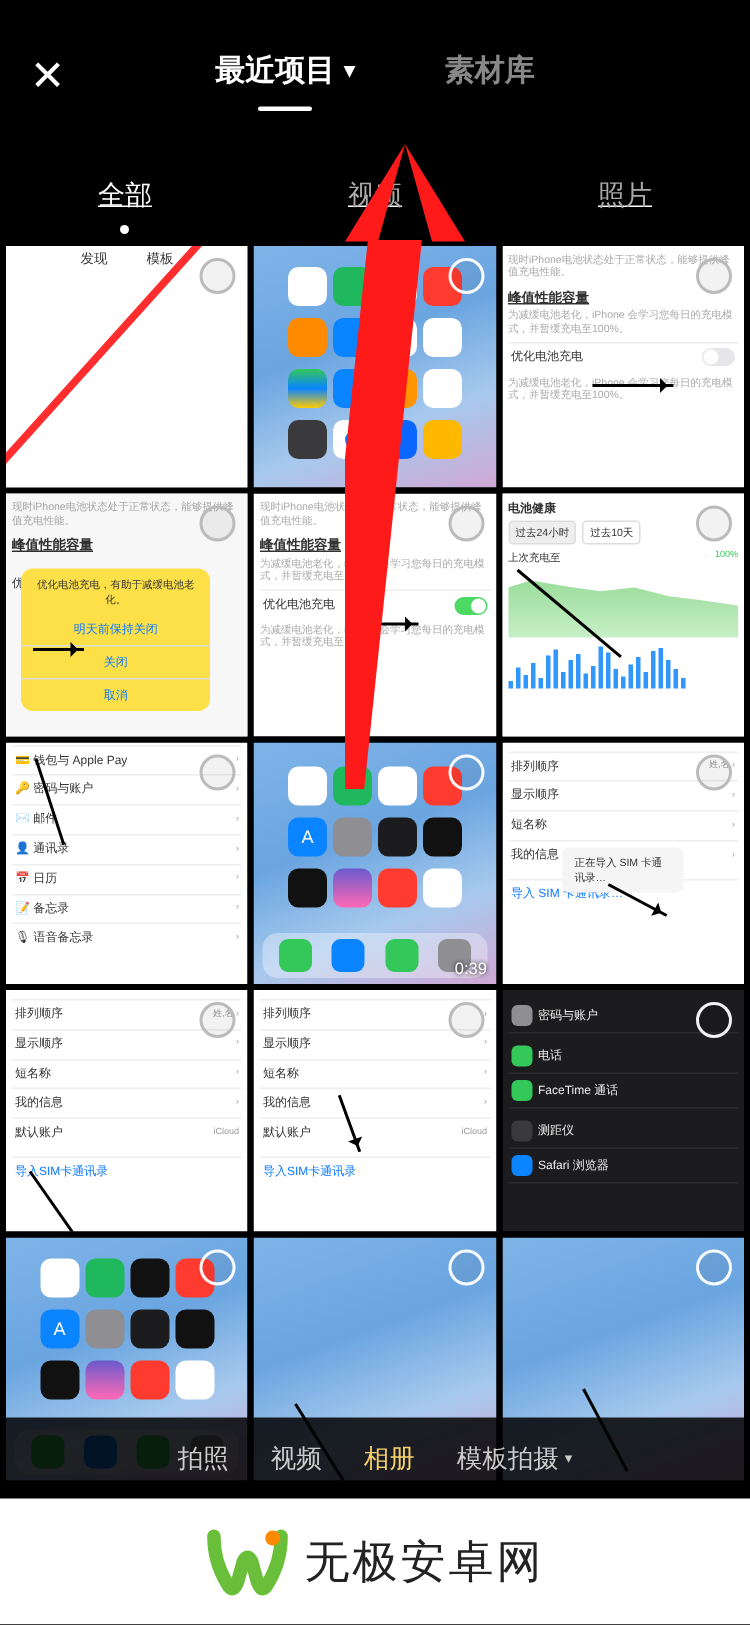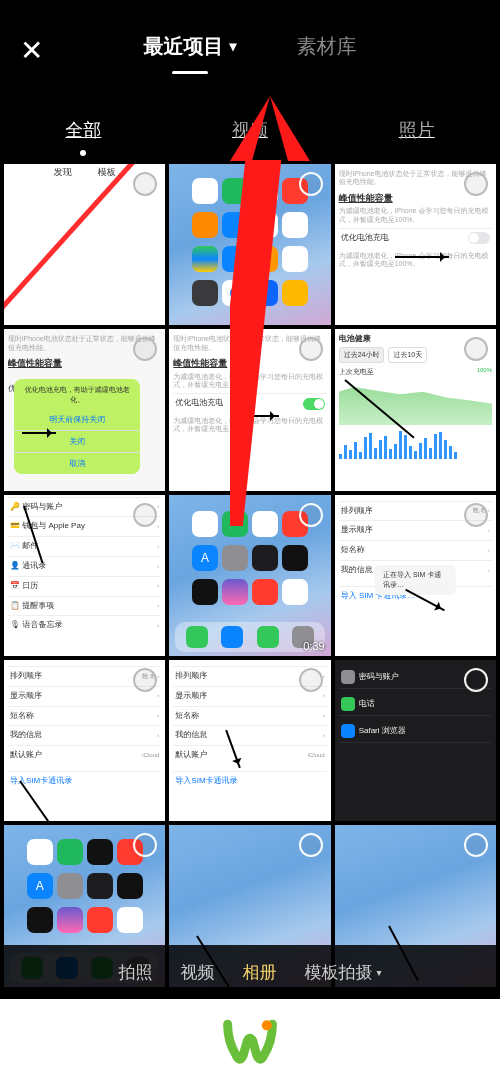--- a/index.html
+++ b/index.html
@@ -1,20 +1,20 @@
 <!DOCTYPE html>
 <html><head>
 <meta charset="utf-8">
 <style>
   * { box-sizing: border-box; margin: 0; padding: 0; }
   html, body { width: 500px; height: 1083px; background: #000; font-family: -apple-system, "PingFang SC", sans-serif; color: #fff; overflow: hidden; position: relative; }
   .header { display: flex; align-items: center; height: 100px; padding: 0 20px; }
   .close-x { width: 50px; font-size: 28px; font-weight: 300; color: #fff; }
   .header-tabs { flex: 1; display: flex; justify-content: center; gap: 60px; align-items: center; }
-  .htab { font-size: 20px; color: #888; display: flex; align-items: center; gap: 6px; position: relative; padding-bottom: 8px; }
+  .htab { font-size: 20px; color: #888; display: flex; align-items: center; gap: 6px; position: relative; padding-bottom: 8px; font-weight: bold; }
   .htab.active { color: #fff; font-weight: 600; }
   .htab.active::after { content: ""; position: absolute; bottom: -6px; left: 50%; transform: translateX(-50%); width: 36px; height: 3px; background: #fff; border-radius: 2px; }
   .chev { font-size: 14px; }
   .filter-tabs { display: flex; height: 60px; align-items: center; text-decoration: underline; }
   .ftab { flex: 1; text-align: center; font-size: 18px; color: #aaa; position: relative; }
   .ftab.active { color: #fff; font-weight: 500; }
   .ftab.active::after { content: ""; position: absolute; bottom: -14px; left: 50%; transform: translateX(-50%); width: 6px; height: 6px; background: #fff; border-radius: 50%; }
   .grid { display: grid; grid-template-columns: repeat(3, 1fr); gap: 4px; padding: 4px; }
   .thumb { position: relative; aspect-ratio: 1/1; background: #f5f5f7; overflow: hidden; }
   .sel-circle { position: absolute; top: 8px; right: 8px; width: 24px; height: 24px; border: 2px solid rgba(255,255,255,0.95); border-radius: 50%; background: rgba(0,0,0,0.05); z-index: 5; }
@@ -50,21 +50,21 @@
   .wm-logo { width: 56px; height: 56px; position: relative; }
   .wm-logo svg { width: 56px; height: 56px; }
   .wm-text { color: #222; font-size: 30px; letter-spacing: 2px; font-weight: 500; }
   
   .chart-box { background: #fff; color: #333; font-size: 7px; padding: 4px; height: 100%; position: relative; }
   .chart-area { height: 48px; background: linear-gradient(to top, #c7efc7, #8fd88f); clip-path: polygon(0 30%, 10% 20%, 25% 28%, 40% 35%, 55% 30%, 70% 42%, 85% 48%, 100% 55%, 100% 100%, 0 100%); }
   .bars { display: flex; gap: 2px; align-items: flex-end; height: 28px; margin-top: 6px; }
   .bars span { width: 3px; background: #3296ff; }
   .tab-toprow { display: flex; gap: 4px; font-size: 7px; margin-bottom: 4px; }
   .tab-toprow div { padding: 2px 4px; border: 1px solid #ddd; border-radius: 3px; }
-  .modal-box { position: absolute; left: 10px; right: 25px; top: 50px; background: #bef264; border-radius: 8px; color: #333; font-size: 8px; }
+  .modal-box { position: absolute; left: 10px; right: 25px; top: 50px; background: #fde047; border-radius: 8px; color: #333; font-size: 8px; }
   .modal-box .mtxt { padding: 6px 6px 4px; font-size: 7px; text-align: center; }
   .modal-box .mbtn { flex: 1; text-align: center; padding: 5px 0; color: #0a7aff; font-size: 8px; border-bottom: 1px solid #ddd; }
   .modal-box .mbtn.cancel { color: #0a7aff; border-bottom: none; }
   .toast { position: absolute; left: 50%; top: 70px; transform: translateX(-50%); background: rgba(245,245,245,0.98); color: #333; font-size: 7px; padding: 5px 8px; border-radius: 5px; }
   .tiny { font-size: 6px; color: #999; }
   .thumb1-top { position:absolute; top:2px; left:0; right:0; display:flex; justify-content:center; gap:26px; font-size:9px; color:#333; }
 </style>
 </head>
 <body>
 
@@ -220,41 +220,41 @@
           <span style="height:25%"></span>
       </div>
       <div class="black-diag" style="left:10px;top:50px;transform:rotate(40deg)"></div>
     </div>
   </div>
 
   <div class="thumb">
     <div class="sel-circle" style="border-color:#bbb"></div>
     <div class="settings-list" style="padding:2px 4px">
       <div class="row">
+          <span>💳 <span>钱包与 Apple Pay</span></span>
+          <span class="tiny">›</span>
+        </div>
+      <div class="row">
           <span>🔑 <span>密码与账户</span></span>
           <span class="tiny">›</span>
         </div>
       <div class="row">
-          <span>💳 <span>钱包与 Apple Pay</span></span>
-          <span class="tiny">›</span>
-        </div>
-      <div class="row">
           <span>✉️ <span>邮件</span></span>
           <span class="tiny">›</span>
         </div>
       <div class="row">
           <span>👤 <span>通讯录</span></span>
           <span class="tiny">›</span>
         </div>
       <div class="row">
           <span>📅 <span>日历</span></span>
           <span class="tiny">›</span>
         </div>
       <div class="row">
-          <span>📋 <span>提醒事项</span></span>
+          <span>📝 <span>备忘录</span></span>
           <span class="tiny">›</span>
         </div>
       <div class="row">
           <span>🎙 <span>语音备忘录</span></span>
           <span class="tiny">›</span>
         </div>
     </div>
     <div class="black-diag" style="left:20px;top:10px;transform:rotate(72deg);width:60px"></div>
   </div>
 
@@ -384,21 +384,29 @@
     <div class="dark-settings">
       <div class="row">
           <div class="ds-ico" style="background:#8e8e93"></div>
           <span>密码与账户</span>
         </div>
       <div style="height:4px"></div>
       <div class="row">
           <div class="ds-ico" style="background:#34c759"></div>
           <span>电话</span>
         </div>
+      <div class="row">
+          <div class="ds-ico" style="background:#34c759"></div>
+          <span>FaceTime 通话</span>
+        </div>
       <div style="height:4px"></div>
+      <div class="row">
+          <div class="ds-ico" style="background:#3a3a3c"></div>
+          <span>测距仪</span>
+        </div>
       <div class="row">
           <div class="ds-ico" style="background:#0a84ff"></div>
           <span>Safari 浏览器</span>
         </div>
 
     </div>
   </div>
 
   <div class="thumb">
     <div class="sel-circle"></div>
@@ -454,13 +462,14 @@
   </div>
 </div>
 
 <div class="watermark">
   <div class="wm-logo">
     <svg viewBox="0 0 100 100">
       <path d="M10 20 Q10 50 25 75 Q32 90 38 75 L45 50 Q50 40 55 50 L62 75 Q68 90 75 75 Q90 50 90 20" fill="none" stroke="#6abf3a" stroke-width="16" stroke-linecap="round"></path>
       <circle cx="80" cy="22" r="9" fill="#ff8a00"></circle>
     </svg>
   </div>
+  <div class="wm-text">无极安卓网</div>
 </div>
 
 </body></html>

